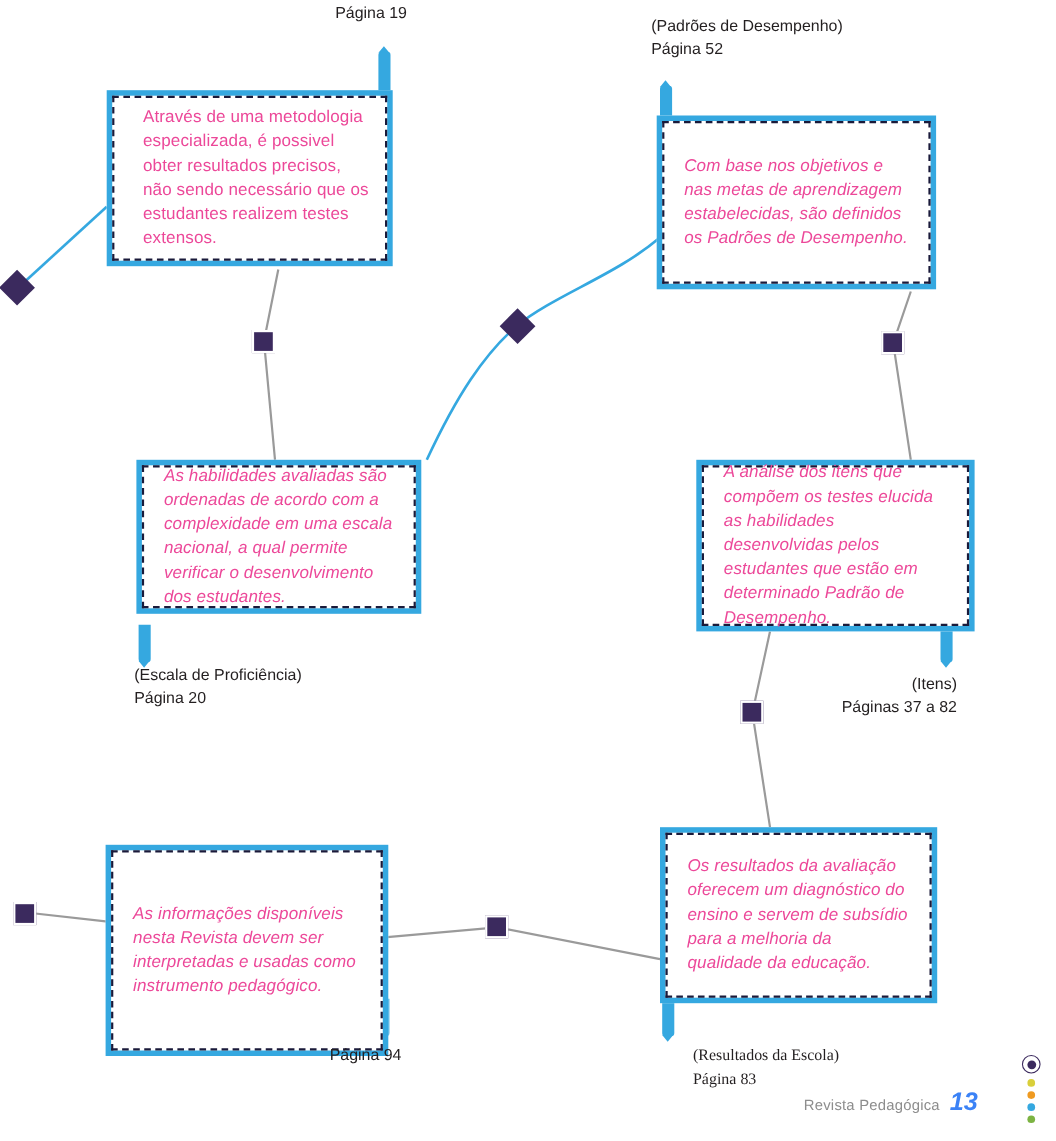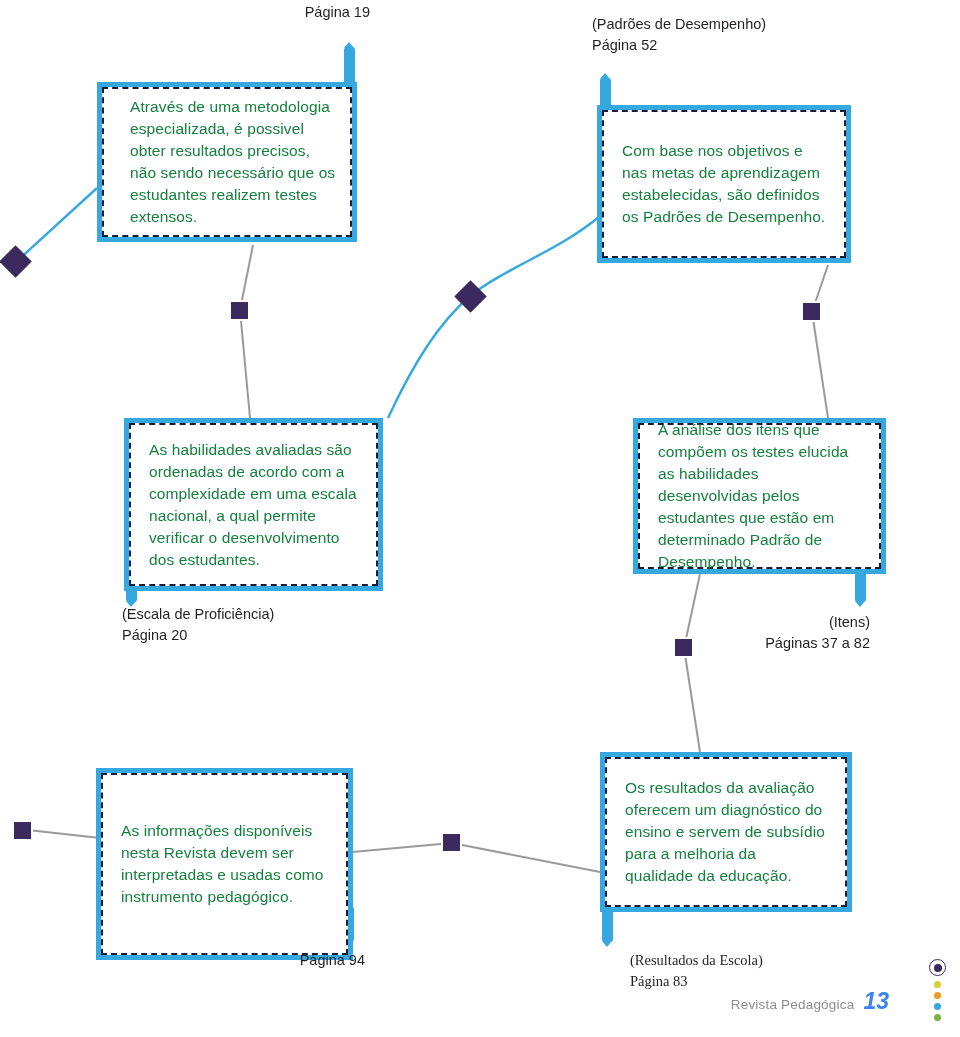--- a/index.html
+++ b/index.html
@@ -28,24 +28,24 @@
     border:2px dashed #1a1a3a;
     box-sizing:border-box;
     display:flex;
     align-items:center;
   }
   .box p{
     margin:0;
     padding:0 14px 0 26px;
     font-size:15.5px;
     line-height:1.42;
-    color:#15803d;
+    color:#ec4899;
     letter-spacing:.1px;
   }
-  .box.center p{padding:0 18px;text-align:left;}
+  .box.center p{padding:0 18px;text-align:left;font-style:italic;}
 
   
   .tab{
     position:absolute;
     width:11px;
     background:#35a8e0;
     z-index:3;
   }
   .tab.up{border-radius:3px 3px 0 0;}
   .tab.up::before{
@@ -161,21 +161,21 @@
   </div>
 
   <div class="tab up" style="left:600px;top:78px;height:34px;"></div>
 
   <div class="box center" style="left:597px;top:105px;width:254px;height:158px;">
     <div class="inner">
       <p>Com base nos objetivos e nas metas de aprendizagem estabelecidas, são definidos os Padrões de Desempenho.</p>
     </div>
   </div>
 
-  <div class="box center" style="left:124px;top:418px;width:259px;height:173px;">
+  <div class="box center" style="left:124px;top:418px;width:259px;height:140px;">
     <div class="inner">
       <p>As habilidades avaliadas são ordenadas de acordo com a complexidade em uma escala nacional, a qual permite verificar o desenvolvimento dos estudantes.</p>
     </div>
   </div>
 
   <div class="tab down" style="left:126px;top:568px;height:34px;"></div>
 
   <div class="label" style="left:122px;top:604px;">
     <span class="cap">(Escala de Proficiência)</span>
     <span class="pg">Página 20</span>

